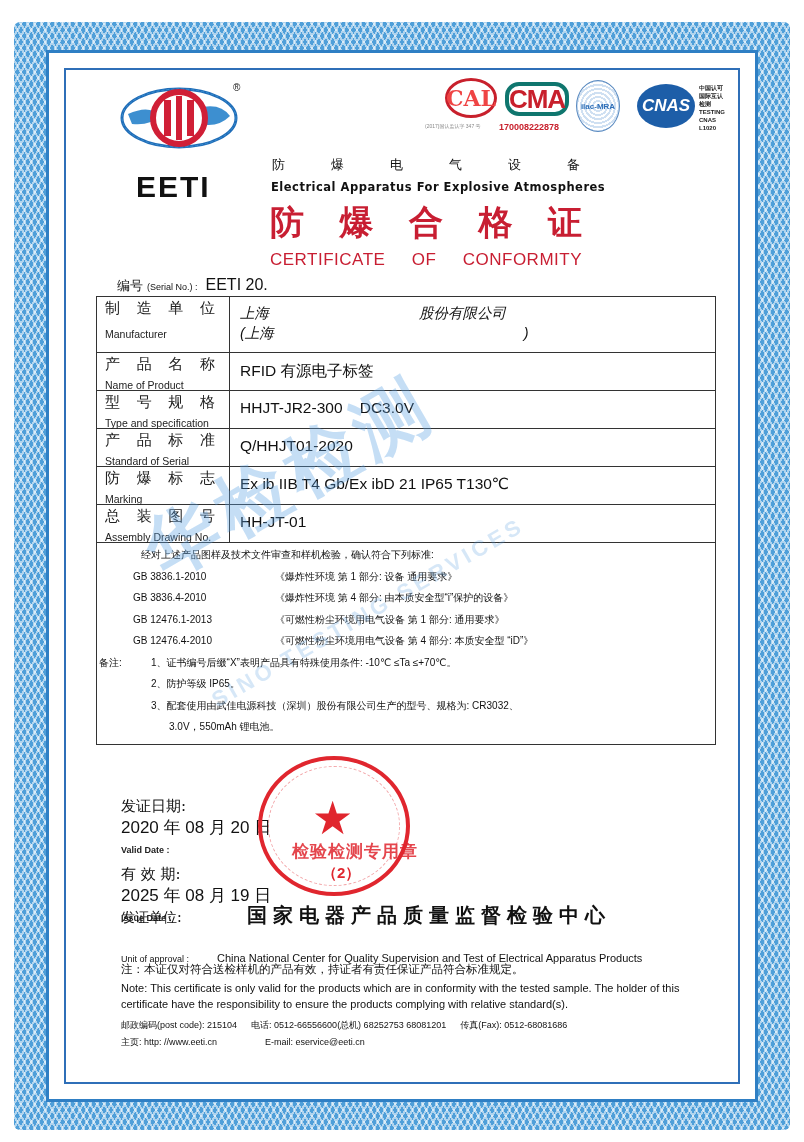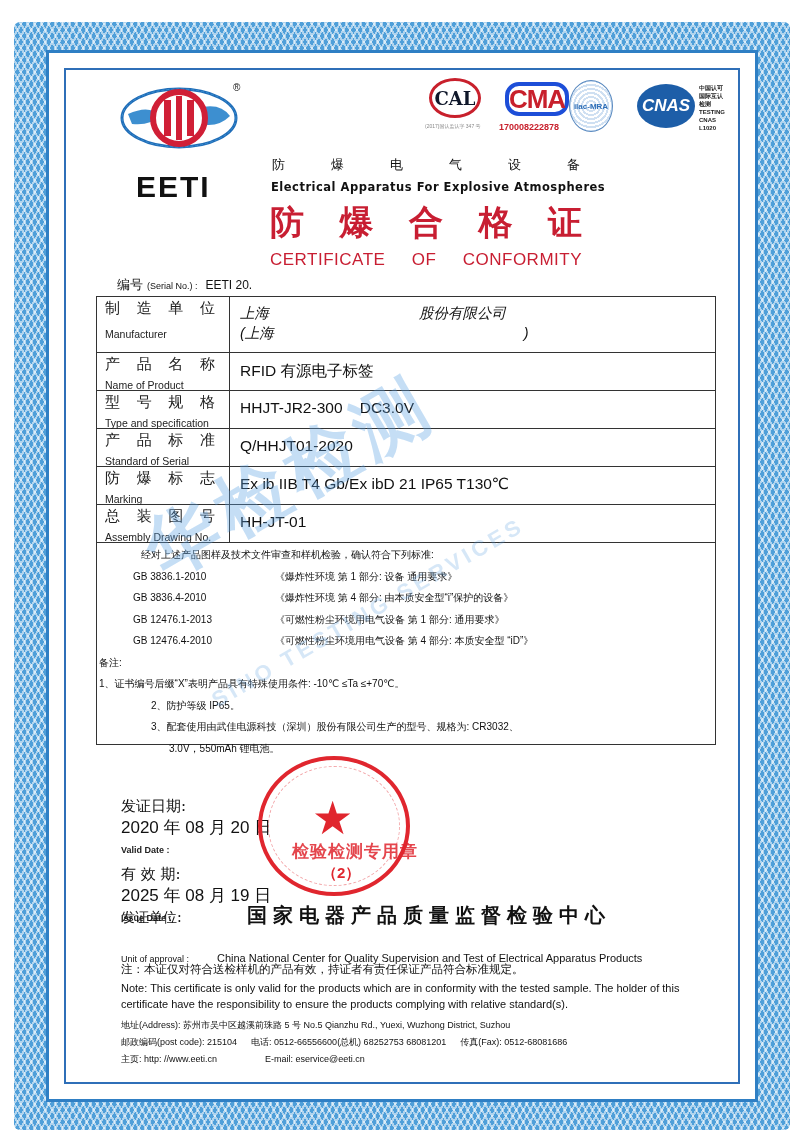--- a/index.html
+++ b/index.html
@@ -24,55 +24,55 @@
     border: 2px solid #2f6fb8; background: #fff;
   }
 
   
   .logo { position: absolute; left: 120px; top: 86px; width: 118px; height: 64px; }
   .reg-mark { position: absolute; left: 233px; top: 82px; font-size: 10px; }
   .eeti { position: absolute; left: 136px; top: 170px; font-size: 30px; font-weight: bold; letter-spacing: 2px; font-family: Liberation Sans, sans-serif; }
 
   .badges { position: absolute; left: 425px; top: 78px; height: 62px; }
   .badge { position: absolute; }
-  .badge-cal { left: 4px; top: 0; width: 52px; height: 40px; border: 3px solid #c8202c; border-radius: 50%; display:flex; align-items:center; justify-content:center; color:#0f172a; font-weight:bold; font-size:18px; font-family: "DejaVu Serif", serif; }
+  .badge-cal { left: 20px; top: 0; width: 52px; height: 40px; border: 3px solid #c8202c; border-radius: 50%; display:flex; align-items:center; justify-content:center; color:#ef4444; font-weight:bold; font-size:22px; font-family: "DejaVu Serif", serif; }
   .badge-cal-text { position:absolute; left: 0; top: 45px; font-size: 5px; color:#888; white-space: nowrap; }
-  .badge-cma { left: 80px; top: 4px; width: 64px; height: 34px; border: 4px solid #1d4ed8; border-radius: 14px; display:flex; align-items:center; justify-content:center; color:#c8202c; font-weight:bold; font-size:26px; letter-spacing: -1px; }
+  .badge-cma { left: 80px; top: 4px; width: 64px; height: 34px; border: 4px solid #0f766e; border-radius: 14px; display:flex; align-items:center; justify-content:center; color:#c8202c; font-weight:bold; font-size:26px; letter-spacing: -1px; }
   .badge-cma-num { position:absolute; left: 74px; top: 44px; font-size: 9px; color:#c8202c; font-weight: bold; white-space: nowrap; }
-  .badge-ilac { left: 144px; top: 2px; width: 44px; height: 52px; border-radius: 50%; border: 1px solid #5a8ac0; background: repeating-radial-gradient(circle at 50% 50%, #cfe0f2 0 2px, #fff 2px 4px); display:flex; align-items:center; justify-content:center; font-size: 8px; color:#2f6fb8; font-weight:bold; }
+  .badge-ilac { left: 151px; top: 2px; width: 44px; height: 52px; border-radius: 50%; border: 1px solid #5a8ac0; background: repeating-radial-gradient(circle at 50% 50%, #cfe0f2 0 2px, #fff 2px 4px); display:flex; align-items:center; justify-content:center; font-size: 8px; color:#2f6fb8; font-weight:bold; }
   .badge-cnas { left: 212px; top: 6px; width: 58px; height: 44px; border-radius: 50%; background: #1d5ea8; display:flex; align-items:center; justify-content:center; color:#fff; font-weight:bold; font-style: italic; font-size: 17px; }
   .badge-cnas-text { left: 274px; top: 6px; font-size: 6px; font-weight: bold; line-height: 8px; color:#222; }
 
   .title-cn-small { position: absolute; left: 272px; top: 156px; width: 308px; display:flex; justify-content: space-between; font-size: 13px; font-family: "DejaVu Sans", sans-serif; }
   .title-en-small { position: absolute; left: 271px; top: 180px; font-size: 11.5px; font-weight: bold; letter-spacing: 0.5px; font-family: "DejaVu Sans", sans-serif; }
   .title-cn-big { position: absolute; left: 270px; top: 200px; width: 312px; display: flex; justify-content: space-between; font-size: 34px; color: #c81e32; font-family: "DejaVu Serif", serif; font-weight: bold; }
   .title-en-big { position: absolute; left: 270px; top: 250px; width: 312px; display:flex; justify-content: space-between; font-size: 17px; color: #c81e32; letter-spacing: 0.5px; }
 
   .serial { position: absolute; left: 117px; top: 276px; font-size: 13px; display:flex; align-items: baseline; gap: 4px; }
   .serial .small { font-size: 9px; }
-  .serial .val { font-size: 12px; margin-left: 4px; }
+  .serial .val { font-size: 16px; margin-left: 4px; }
 
   
   .info-table { position: absolute; left: 96px; top: 296px; width: 620px; border-collapse: collapse; }
   .info-table td { border: 1px solid #333; vertical-align: top; }
   .info-table .lbl { width: 133px; padding: 2px 8px 0 8px; height: 38px; position: relative; }
   .lbl-cn { font-size: 15px; letter-spacing: 0; display:flex; justify-content: space-between; width: 110px; color:#222; font-family: "DejaVu Sans", sans-serif; }
   .lbl-en { font-size: 10.5px; color:#222; position: absolute; bottom: -1px; left: 8px; white-space: nowrap; }
   .info-table .val { padding: 8px 10px 0 10px; font-size: 15.5px; color:#111; }
   .row-mfr .lbl { height: 56px; }
   .row-mfr .val { padding-top: 6px; line-height: 20px; font-size: 14.5px; font-style: italic; }
   .mfr-line { display:flex; }
   .mfr-line .gap1 { width: 150px; }
   .mfr-line .gap2 { width: 200px; }
 
   .body-box { position: absolute; left: 96px; top: 540px; width: 620px; height: 205px; border: 1px solid #333; border-top: none; padding: 4px 0 0 0; font-size: 10px; line-height: 21.5px; }
   .body-box .intro { padding-left: 44px; }
   .body-box .std { padding-left: 36px; display:flex; gap: 12px; }
   .body-box .std .code { width: 130px; white-space: nowrap; }
-  .remark { display:flex; padding-left: 2px; flex-direction: column; }
+  .remark { display:flex; padding-left: 2px; }
   .remark .rlabel { width: 52px; }
   .remark-sub { padding-left: 54px; }
   .remark-sub2 { padding-left: 54px; }
   .remark-cont { padding-left: 72px; }
 
   
   .watermark { position: absolute; left: 130px; top: 430px; font-size: 72px; color: rgba(90,160,225,0.35); transform: rotate(-30deg); font-weight: bold; font-family: "DejaVu Serif", serif; pointer-events: none; letter-spacing: 8px; }
   .watermark-en { position: absolute; left: 190px; top: 600px; font-size: 22px; color: rgba(90,160,225,0.25); transform: rotate(-30deg); font-weight: bold; letter-spacing: 4px; pointer-events: none; }
 
   
@@ -317,23 +317,20 @@
   </div>
 </div>
 
 <div class="notes">
   <div class="cn">注：本证仅对符合送检样机的产品有效，持证者有责任保证产品符合标准规定。</div>
   <div class="en">Note: This certificate is only valid for the products which are in conformity with the tested sample. The holder of this certificate have the responsibility to ensure the products complying with relative standard(s).</div>
 </div>
 
 <div class="contact">
   <div class="row">
-      <span>地址(Address): 苏州市吴中区越溪前珠路 5 号    No.5 Qianzhu Rd., Yuexi, Wuzhong District, Suzhou</span>
-    </div>
-  <div class="row">
     <span>邮政编码(post code): 215104</span>
     <span>电话: 0512-66556600(总机) 68252753   68081201</span>
     <span>传真(Fax): 0512-68081686</span>
   </div>
   <div class="row">
     <span style="width:130px">主页: http: //www.eeti.cn</span>
     <span>E-mail: eservice@eeti.cn</span>
   </div>
 </div>
 

